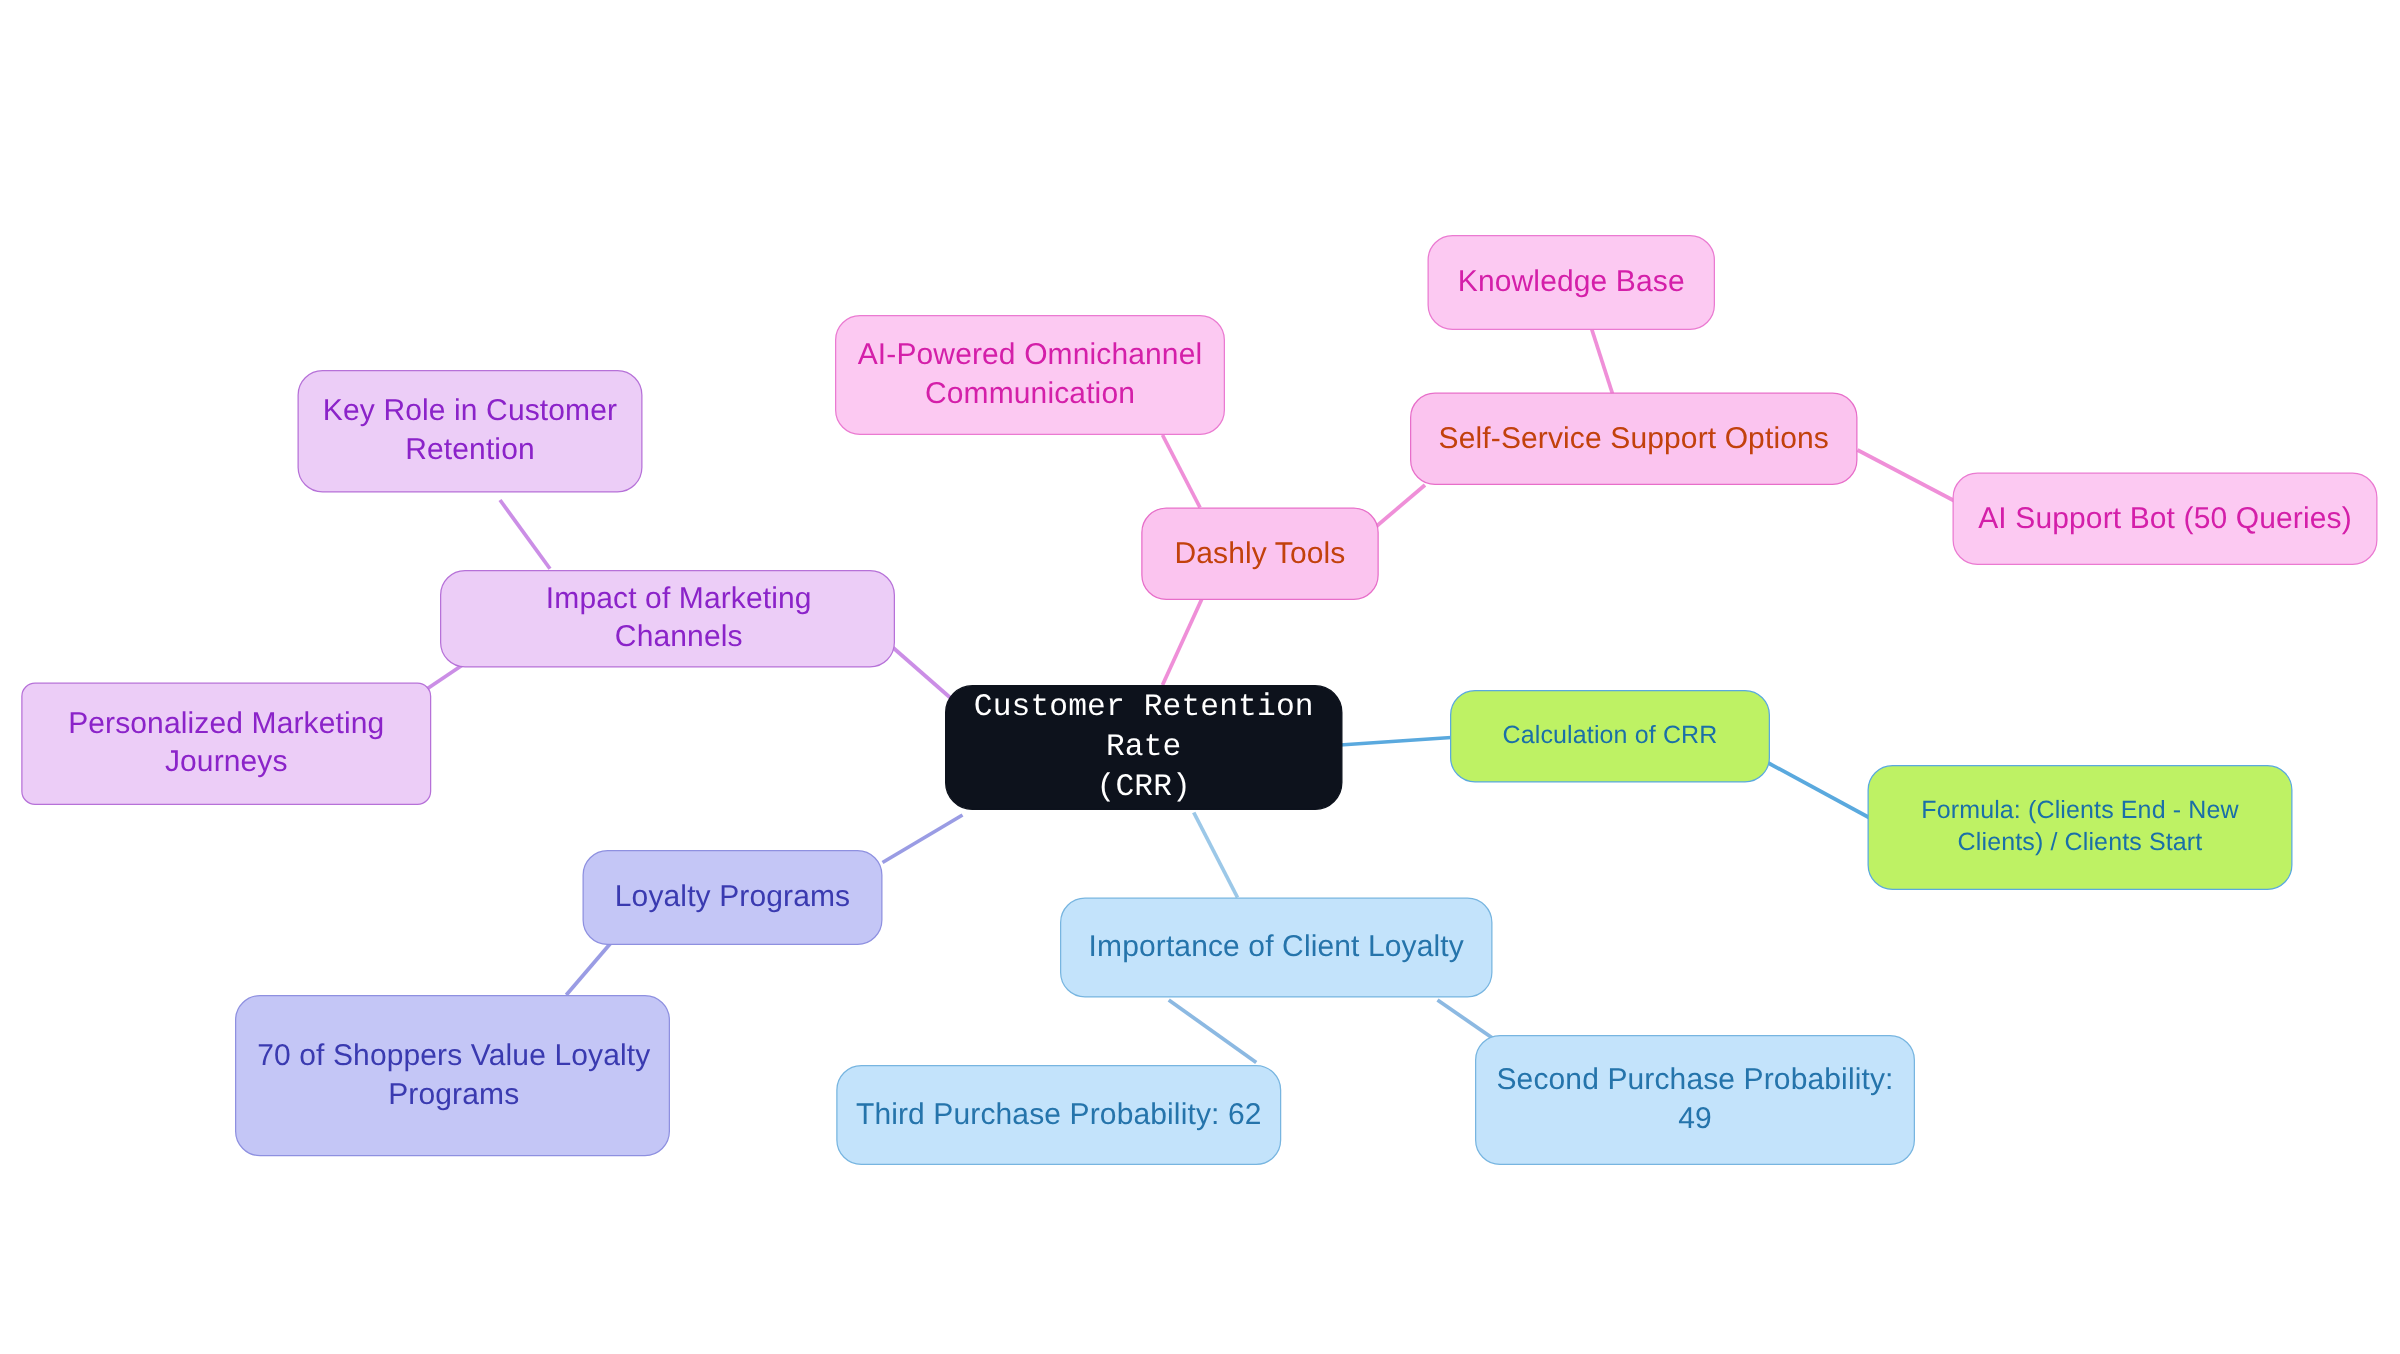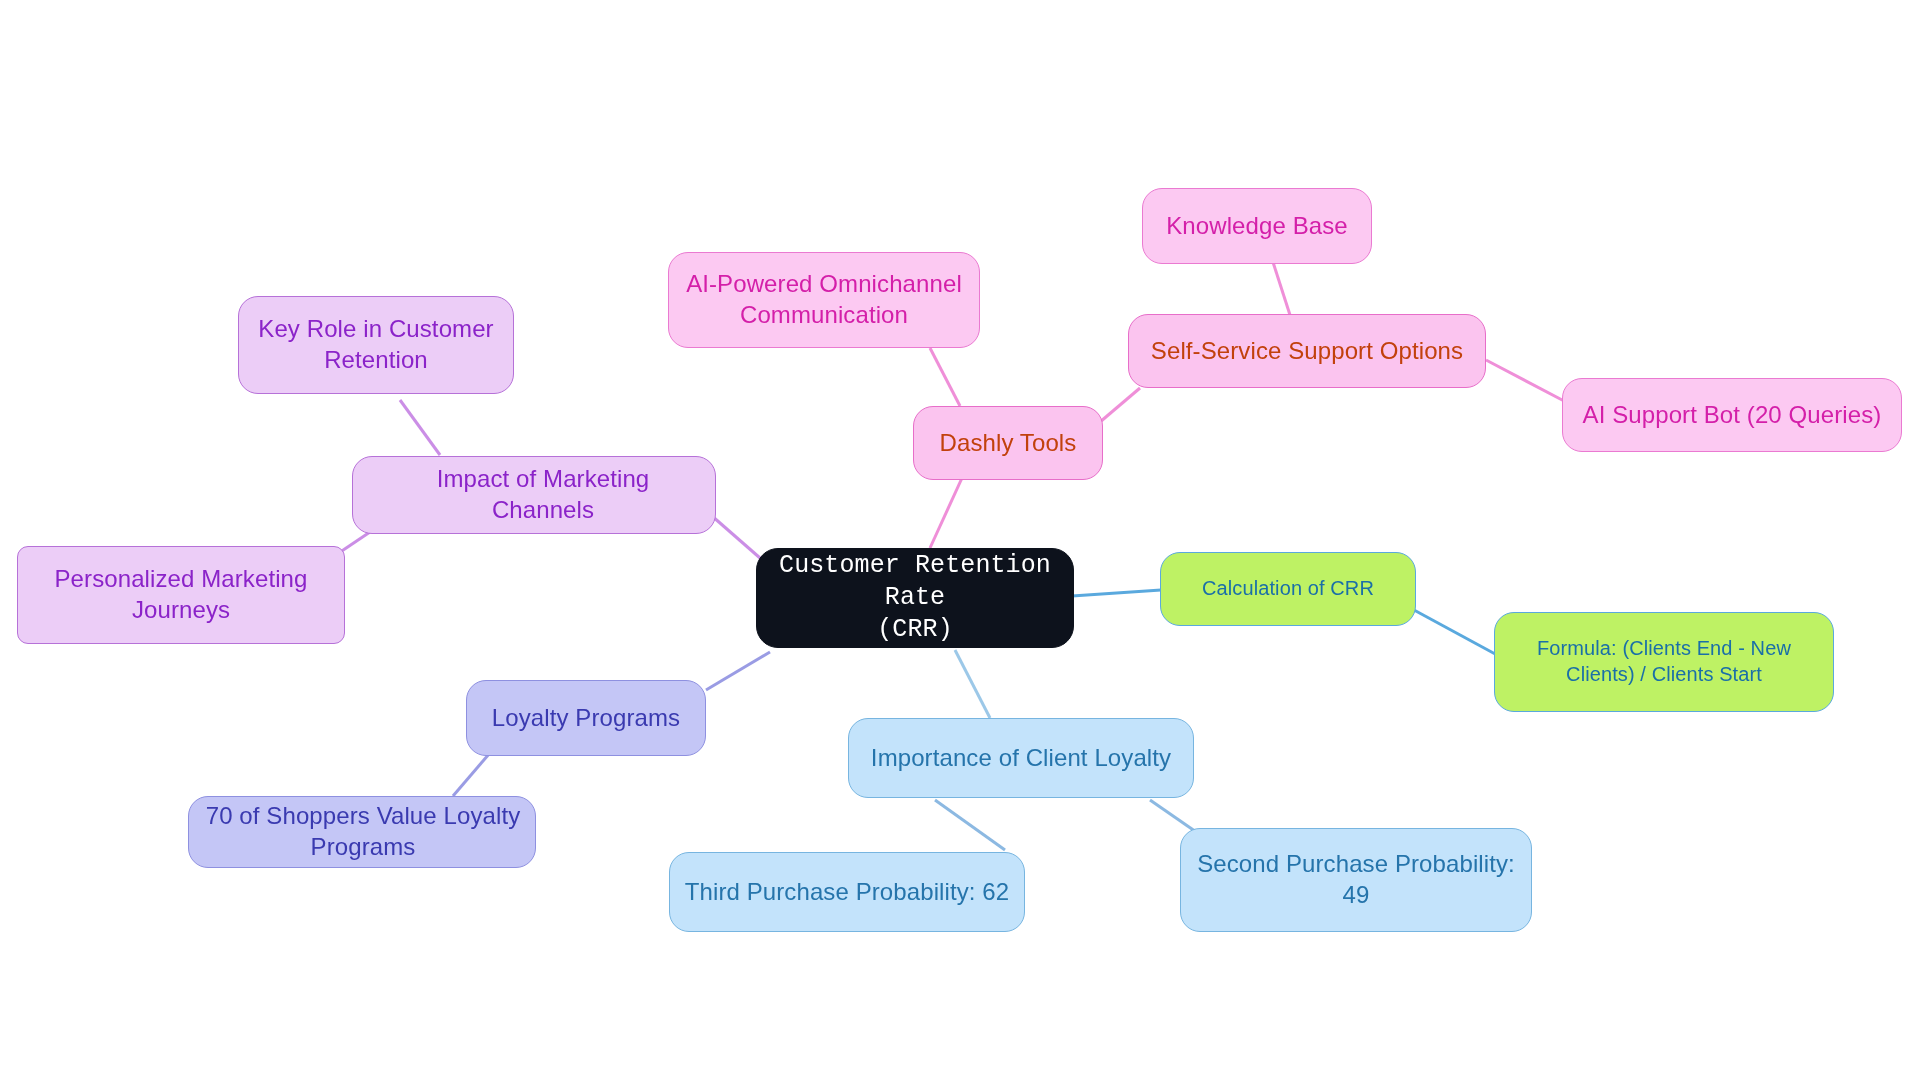--- a/index.html
+++ b/index.html
@@ -136,35 +136,35 @@
 
   <div class="node n-blue-2" style="left:848px; top:718px; width:346px; height:80px;">Importance of Client Loyalty</div>
 
   <div class="node n-blue-2" style="left:1180px; top:828px; width:352px; height:104px;">Second Purchase Probability:
 49</div>
 
   <div class="node n-blue-2" style="left:669px; top:852px; width:356px; height:80px;">Third Purchase Probability: 62</div>
 
   <div class="node n-lav" style="left:466px; top:680px; width:240px; height:76px;">Loyalty Programs</div>
 
-  <div class="node n-lav" style="left:188px; top:796px; width:348px; height:72px;padding-left:16px;">70 of Shoppers Value Loyalty
+  <div class="node n-lav" style="left:188px; top:796px; width:348px; height:129px;padding-left:16px;">70 of Shoppers Value Loyalty
 Programs</div>
 
   <div class="node n-violet" style="left:352px; top:456px; width:364px; height:78px;padding-left:32px;">Impact of Marketing Channels</div>
 
   <div class="node n-violet" style="left:238px; top:296px; width:276px; height:98px;">Key Role in Customer
 Retention</div>
 
   <div class="node n-violet" style="left:17px; top:546px; width:328px; height:98px;border-radius:11px;">Personalized Marketing
 Journeys</div>
 
   <div class="node n-pink" style="left:913px; top:406px; width:190px; height:74px;">Dashly Tools</div>
 
   <div class="node n-pink-light" style="left:668px; top:252px; width:312px; height:96px;">AI-Powered Omnichannel
 Communication</div>
 
   <div class="node n-pink" style="left:1128px; top:314px; width:358px; height:74px;">Self-Service Support Options</div>
 
   <div class="node n-pink-light" style="left:1142px; top:152px; width:230px; height:76px;margin-top:36px;">Knowledge Base</div>
 
-  <div class="node n-pink-light" style="left:1562px; top:378px; width:340px; height:74px;">AI Support Bot (20 Queries)</div>
+  <div class="node n-pink-light" style="left:1562px; top:378px; width:340px; height:74px;">AI Support Bot (50 Queries)</div>
 
 </div>
 
 </body></html>

